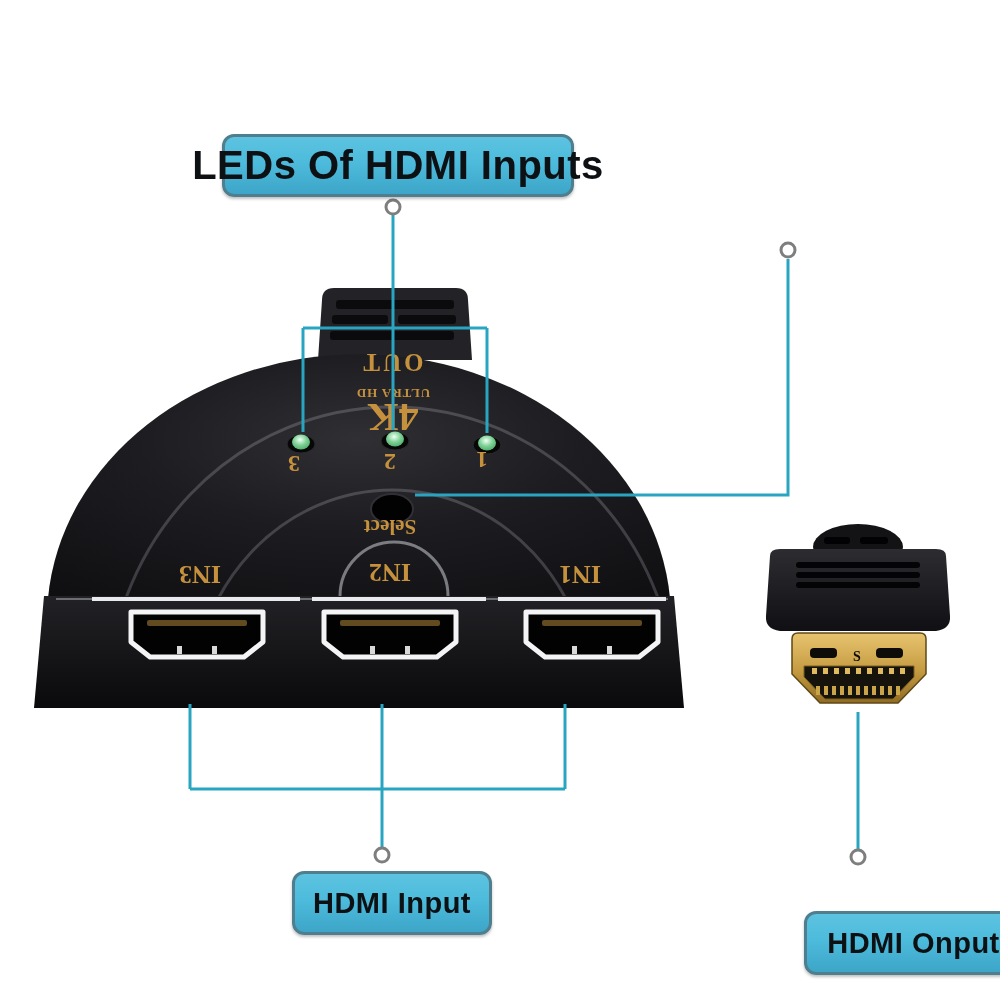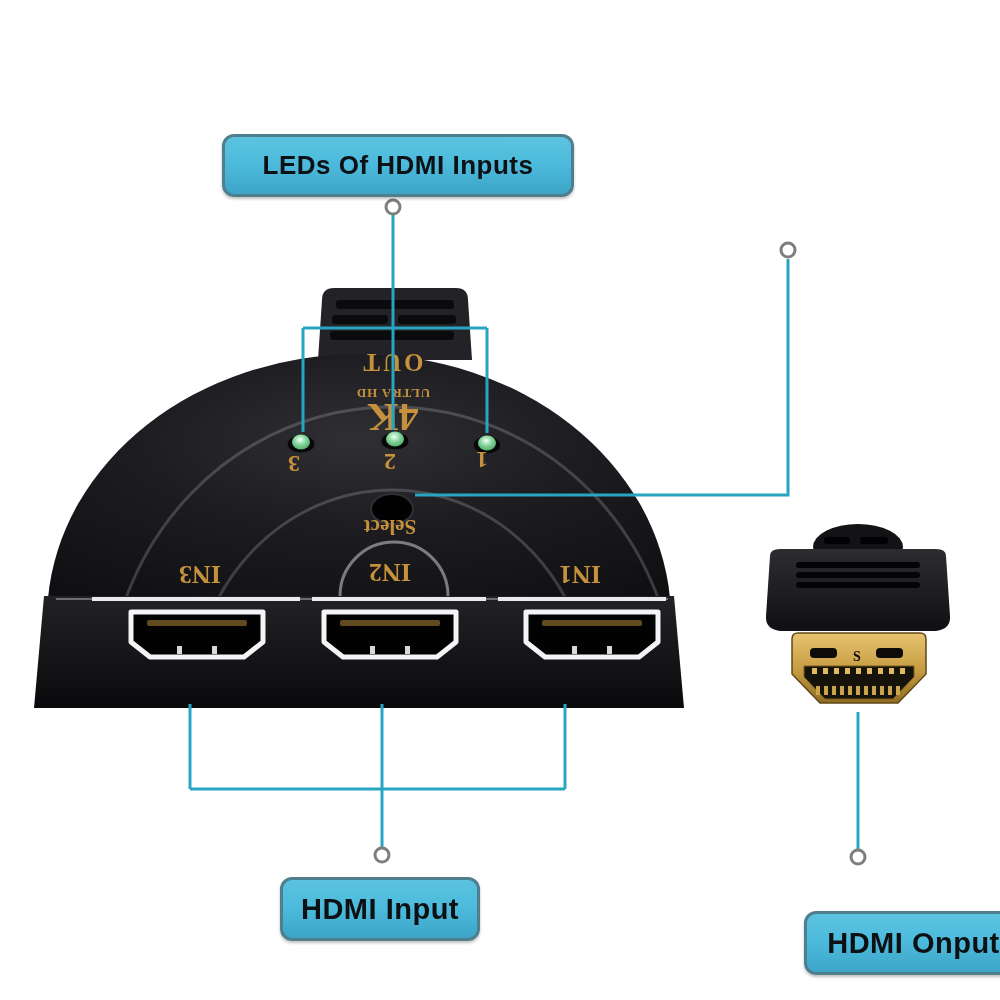--- a/index.html
+++ b/index.html
@@ -14,21 +14,21 @@
   
   .callout{
     position:absolute;
     display:flex;align-items:center;justify-content:center;
     background:linear-gradient(180deg,#5cc3e0 0%,var(--callout-fill,#4dbbdc) 45%,#3da5c8 100%);
     border:3px solid var(--callout-border,#4f7f8e);
     border-radius:12px;
     box-shadow:0 2px 3px rgba(0,0,0,0.25);
     color:#0d1114;
     font-weight:bold;
-    font-size:26px;
+    font-size:40px;
     letter-spacing:0.5px;
     white-space:nowrap;
   }
   .callout.small{font-size:29px;}
   
   .line{stroke:var(--line,#29a5c2);stroke-width:3;fill:none;}
   .dot{fill:#ffffff;stroke:#7e7e7e;stroke-width:3;}
   .gold{fill:var(--gold,#c6913d);font-family:"Liberation Serif",serif;font-weight:bold;}
   .ridge{fill:none;stroke:rgba(230,232,240,0.20);stroke-width:3;}
   .ridge2{fill:none;stroke:rgba(245,246,250,0.45);stroke-width:3;}
@@ -194,16 +194,16 @@
       <circle class="dot" cx="393" cy="207" r="7"></circle>
       <circle class="dot" cx="788" cy="250" r="7"></circle>
       <circle class="dot" cx="382" cy="855" r="7"></circle>
       <circle class="dot" cx="858" cy="857" r="7"></circle>
     </g>
   </svg>
 
   <div class="callout" style="left:222px;top:134px;width:346px;height:57px;">LEDs Of HDMI Inputs</div>
 
 
-  <div class="callout small" style="left:280px;top:871px;width:194px;height:58px;margin-top:6px;">HDMI Input</div>
+  <div class="callout small" style="left:292px;top:871px;width:194px;height:58px;">HDMI Input</div>
 
   <div class="callout small" style="left:804px;top:870px;width:213px;height:58px;margin-top:41px;">HDMI Onput</div>
 </div>
 
 </body></html>

